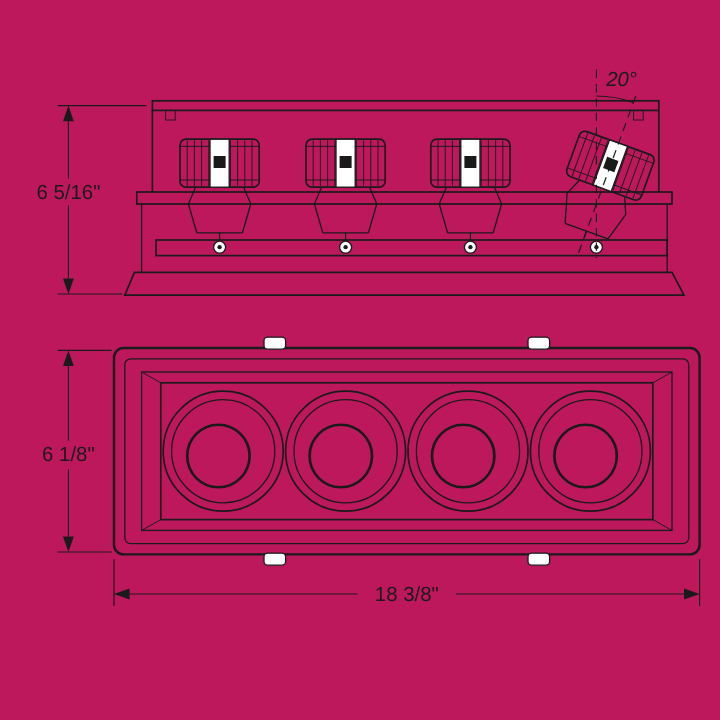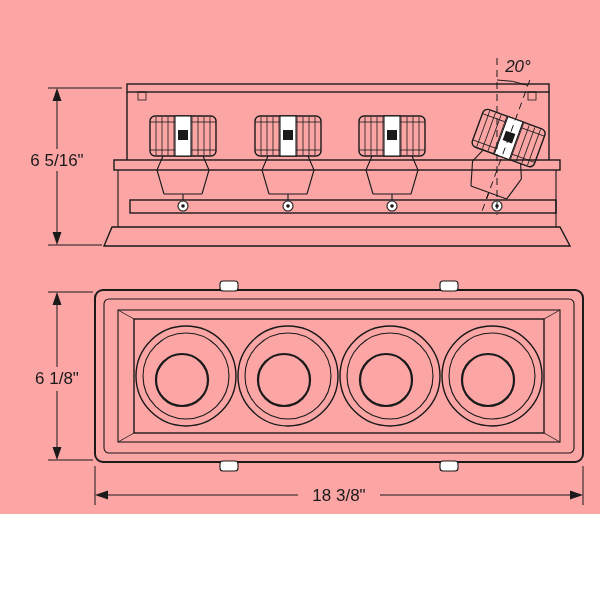--- a/index.html
+++ b/index.html
@@ -6,22 +6,22 @@
     margin: 0;
     padding: 0;
     background: #ffffff;
     width: 600px;
     height: 600px;
     font-family: "Liberation Sans", sans-serif;
   }
   .canvas {
     position: relative;
     width: 600px;
-    height: 514px;
-    background: #fca5a5;
+    height: 600px;
+    background: #be185d;
     overflow: hidden;
     text-decoration: underline;
   }
   svg { display: block; }
   .ln   { stroke: #1a1a1a; stroke-width: 1.4; fill: none; }
   .thin { stroke: #1a1a1a; stroke-width: 0.8; fill: none; }
   .med  { stroke: #1a1a1a; stroke-width: 1.1; fill: none; }
   .bold { stroke: #1a1a1a; stroke-width: 2.2; fill: none; }
   .dash { stroke: #1a1a1a; stroke-width: 1; fill: none; stroke-dasharray: 7 5; }
   .dim  { stroke: #1a1a1a; stroke-width: 1; fill: none; }

